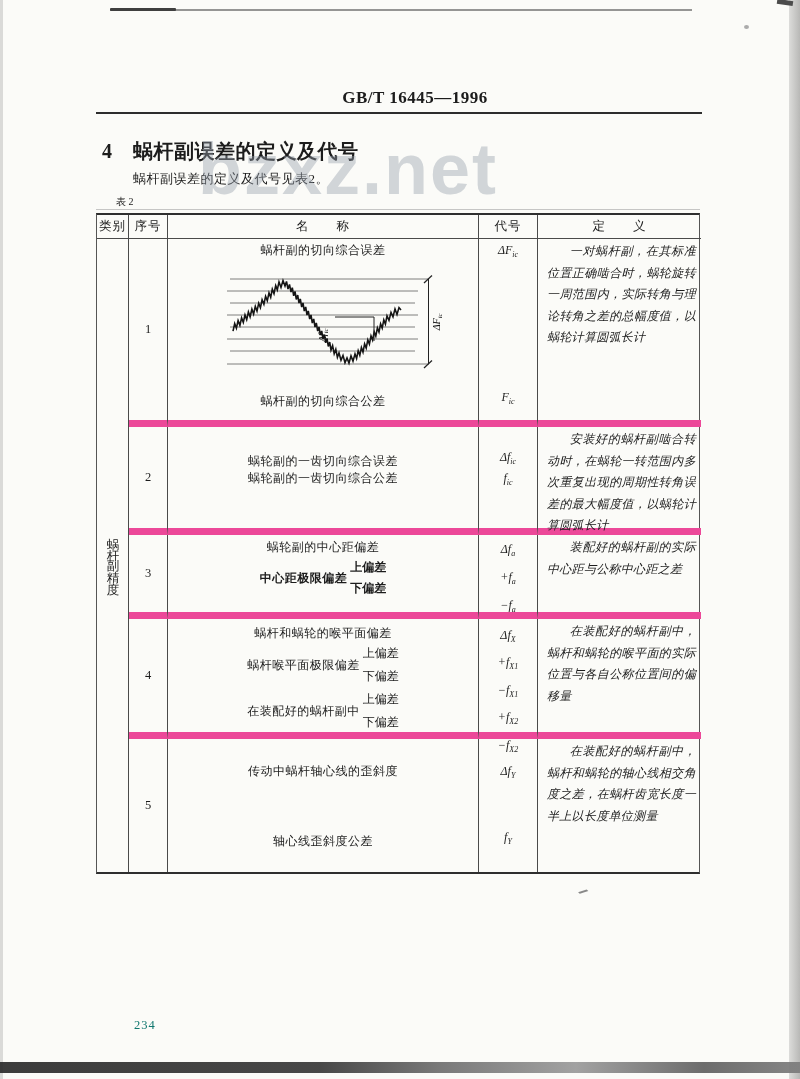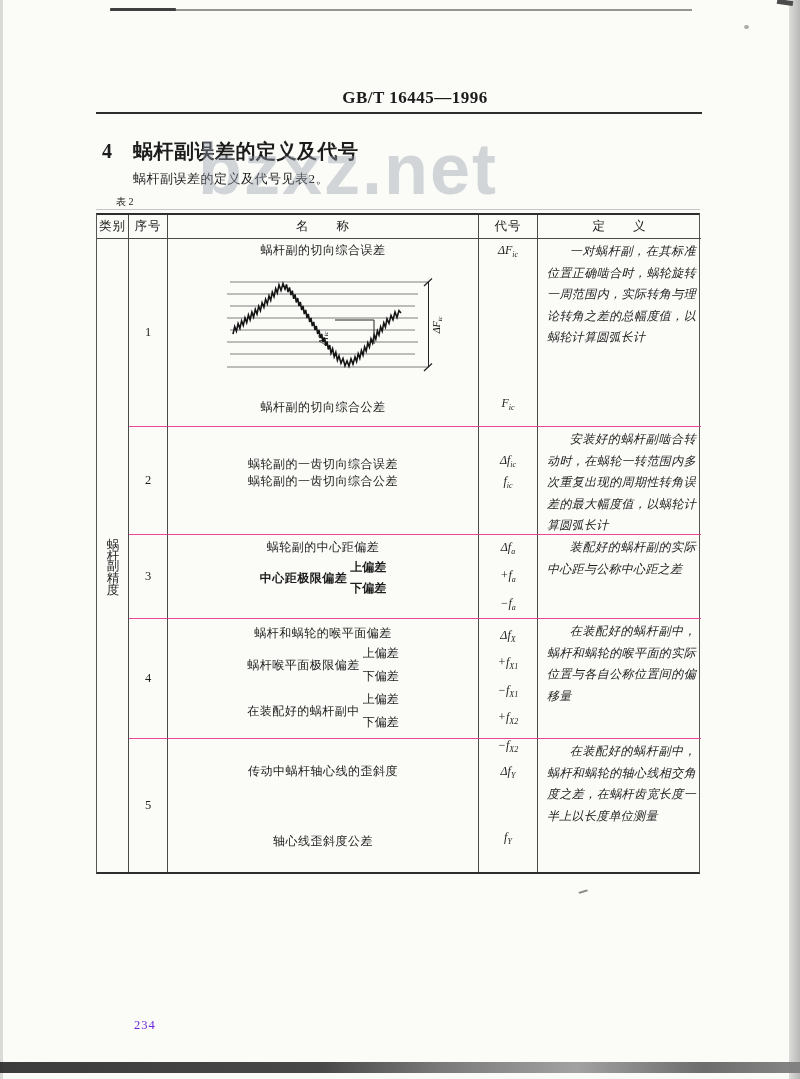--- a/index.html
+++ b/index.html
@@ -59,56 +59,56 @@
     border-top:2.5px solid #2e2e2e;
     border-bottom:2.5px solid #2e2e2e;
     border-left:1px solid #555;
     border-right:1px solid #555;
     font-size:12px;
   }
   .hc { display:flex; align-items:center; justify-content:center;
         border-bottom:1px solid #4a4a4a; border-right:1px solid #4a4a4a;
         font-size:12.5px; letter-spacing:1px; }
   .hc.last { border-right:none; }
-  .cell { border-right:1px solid #4a4a4a; border-bottom:1px solid #ec4899; }
+  .cell { border-right:1px solid #4a4a4a; border-bottom:7px solid #ec4899; }
   .cell.lastcol { border-right:none; }
   .cell.lastrow { border-bottom:none; }
   .cat { grid-column:1; grid-row:2/7; border-bottom:none;
          display:flex; align-items:center; justify-content:center; }
   .catline { writing-mode:vertical-lr; letter-spacing:11px; font-size:12.5px; }
   .serial { display:flex; align-items:center; justify-content:center; font-size:12.5px; }
 
   .name, .sym { display:flex; flex-direction:column; }
   .nline { text-align:center; letter-spacing:.5px; line-height:17px; }
   .sline { text-align:center; line-height:17px; }
   .it { font-style:italic; }
   sub { font-size:8px; font-style:italic; }
 
   .p1 { justify-content:space-between; padding:3px 0 10px; }
   .p2 { justify-content:center; padding:9px 0 24px; }
   .p5 { justify-content:space-between; padding:24px 0 22px; }
 
   .r3n { padding-top:4px; } .r3n .limgroup { margin-top:1px;font-weight:bold; }
-  .r3s { padding-top:3px;justify-content:center; } .r3s .sline { line-height:22.5px; }
+  .r3s { padding-top:3px; } .r3s .sline { line-height:22.5px; }
   .r4n { padding-top:6px; }
   .r4s { padding-top:5px; } .r4s .sline { line-height:23px; }
 
   .limgroup { display:flex; align-items:center; justify-content:center; gap:3px; }
   .limlabel { letter-spacing:.5px; }
   .updown { display:flex; flex-direction:column; text-align:left; line-height:21px; }
   .r4n .updown { line-height:23px; }
 
   .def { padding:2px 5px 0 9px; text-indent:1.9em; text-align:justify;
          line-height:21.5px; letter-spacing:.3px;font-style:italic; }
 
   .figwrap { align-self:center; transform:translateX(14px); }
   .figtext { font-size:10px; font-style:italic; fill:#111;
              font-family:"Liberation Serif","DejaVu Serif",serif; }
 
-  .page-number { left:134px; top:1018px; font-size:12.5px; color:#6d28d9; letter-spacing:1px; }
+  .page-number { left:134px; top:1018px; font-size:12.5px; color:#0f766e; letter-spacing:1px; }
 </style>
 </head>
 <body>
 
 <div class="abs left-band"></div>
 <div class="abs right-band"></div>
 <div class="abs top-line"></div>
 <div class="abs top-line-dark"></div>
 <div class="abs corner-a"></div>
 <div class="abs corner-b"></div>

